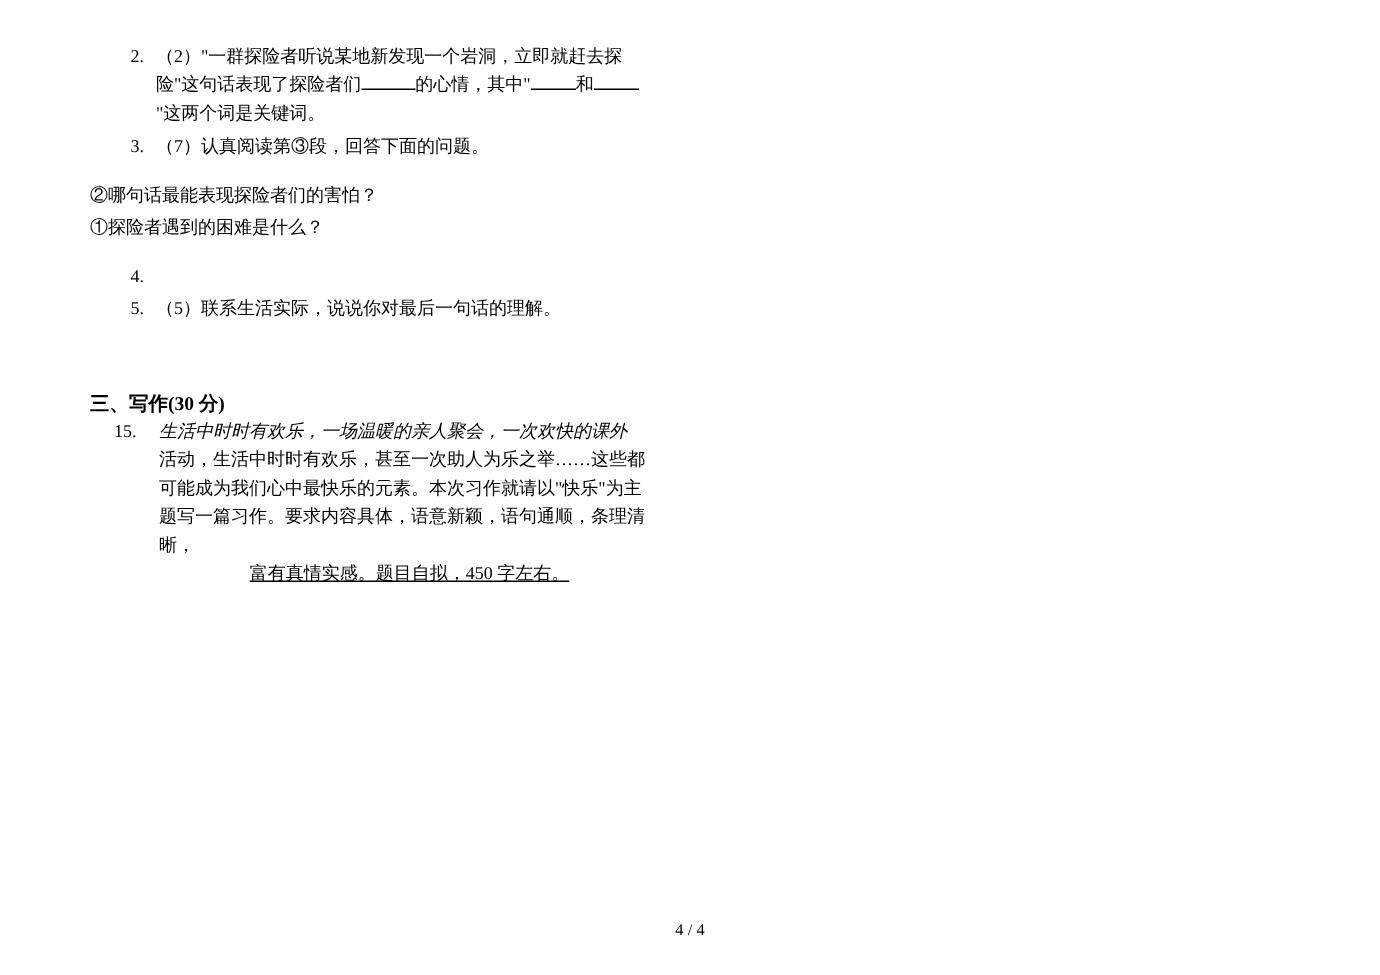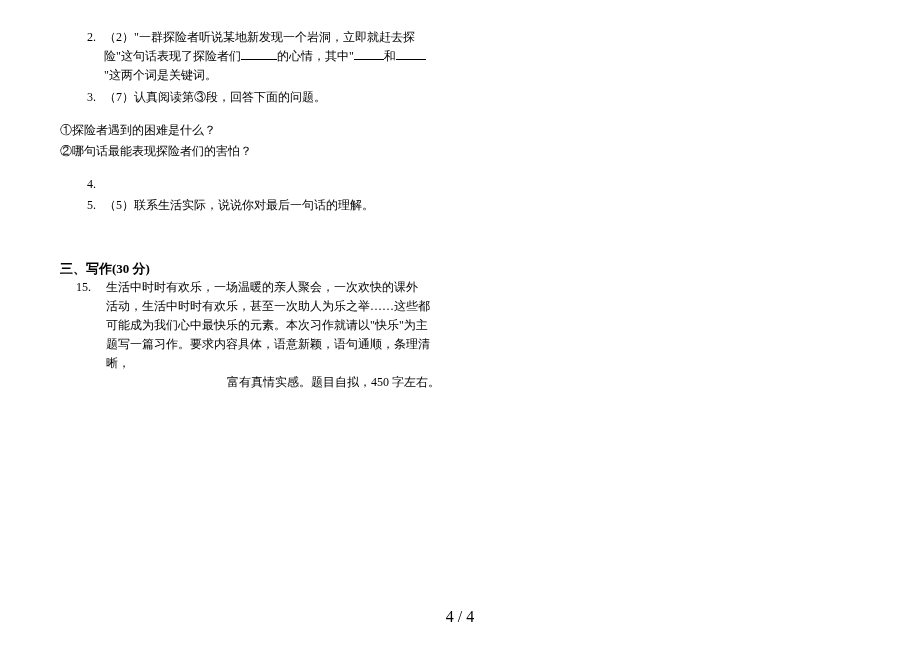--- a/index.html
+++ b/index.html
@@ -53,67 +53,69 @@
     }
     .essay-first-line {
       display: flex;
     }
     .essay-num {
       width: 30px;
       flex-shrink: 0;
     }
     .essay-body {
       flex: 1;
+      font-style: italic;
     }
     .essay-continue {
       padding-left: 30px;
     }
     .essay-last-line {
-      text-align: right;
+      text-align: center;
       padding-left: 30px;
+      text-decoration: underline;
     }
     .blank {
       display: inline-block;
       border-bottom: 1px solid #000;
       min-width: 36px;
       height: 1em;
       vertical-align: baseline;
     }
     .blank-short {
       min-width: 30px;
     }
     .page-footer {
       position: absolute;
       bottom: 24px;
       left: 0;
       right: 0;
       text-align: center;
-      font-size: 16px;
+      font-size: 11px;
     }
   </style>
 </head>
 <body>
 
 <div class="content-area">
 
   <div class="list-item">
     <div class="list-number">2.</div>
     <div class="list-text">
       <span>（2）"一群探险者听说某地新发现一个岩洞，立即就赶去探险"这句话表现了探险者们</span><span class="blank"></span><span>的心情，其中"</span><span class="blank blank-short"></span><span>和</span><span class="blank blank-short"></span><span>"这两个词是关键词。</span>
     </div>
   </div>
 
   <div class="list-item">
     <div class="list-number">3.</div>
     <div class="list-text">（7）认真阅读第③段，回答下面的问题。</div>
   </div>
 
   <div class="sub-questions">
+    <div class="sub-q">②哪句话最能表现探险者们的害怕？</div>
     <div class="sub-q">①探险者遇到的困难是什么？</div>
-    <div class="sub-q">②哪句话最能表现探险者们的害怕？</div>
   </div>
 
   <div class="list-item">
     <div class="list-number">4.</div>
   </div>
 
   <div class="list-item">
     <div class="list-number">5.</div>
     <div class="list-text">（5）联系生活实际，说说你对最后一句话的理解。</div>
   </div>

